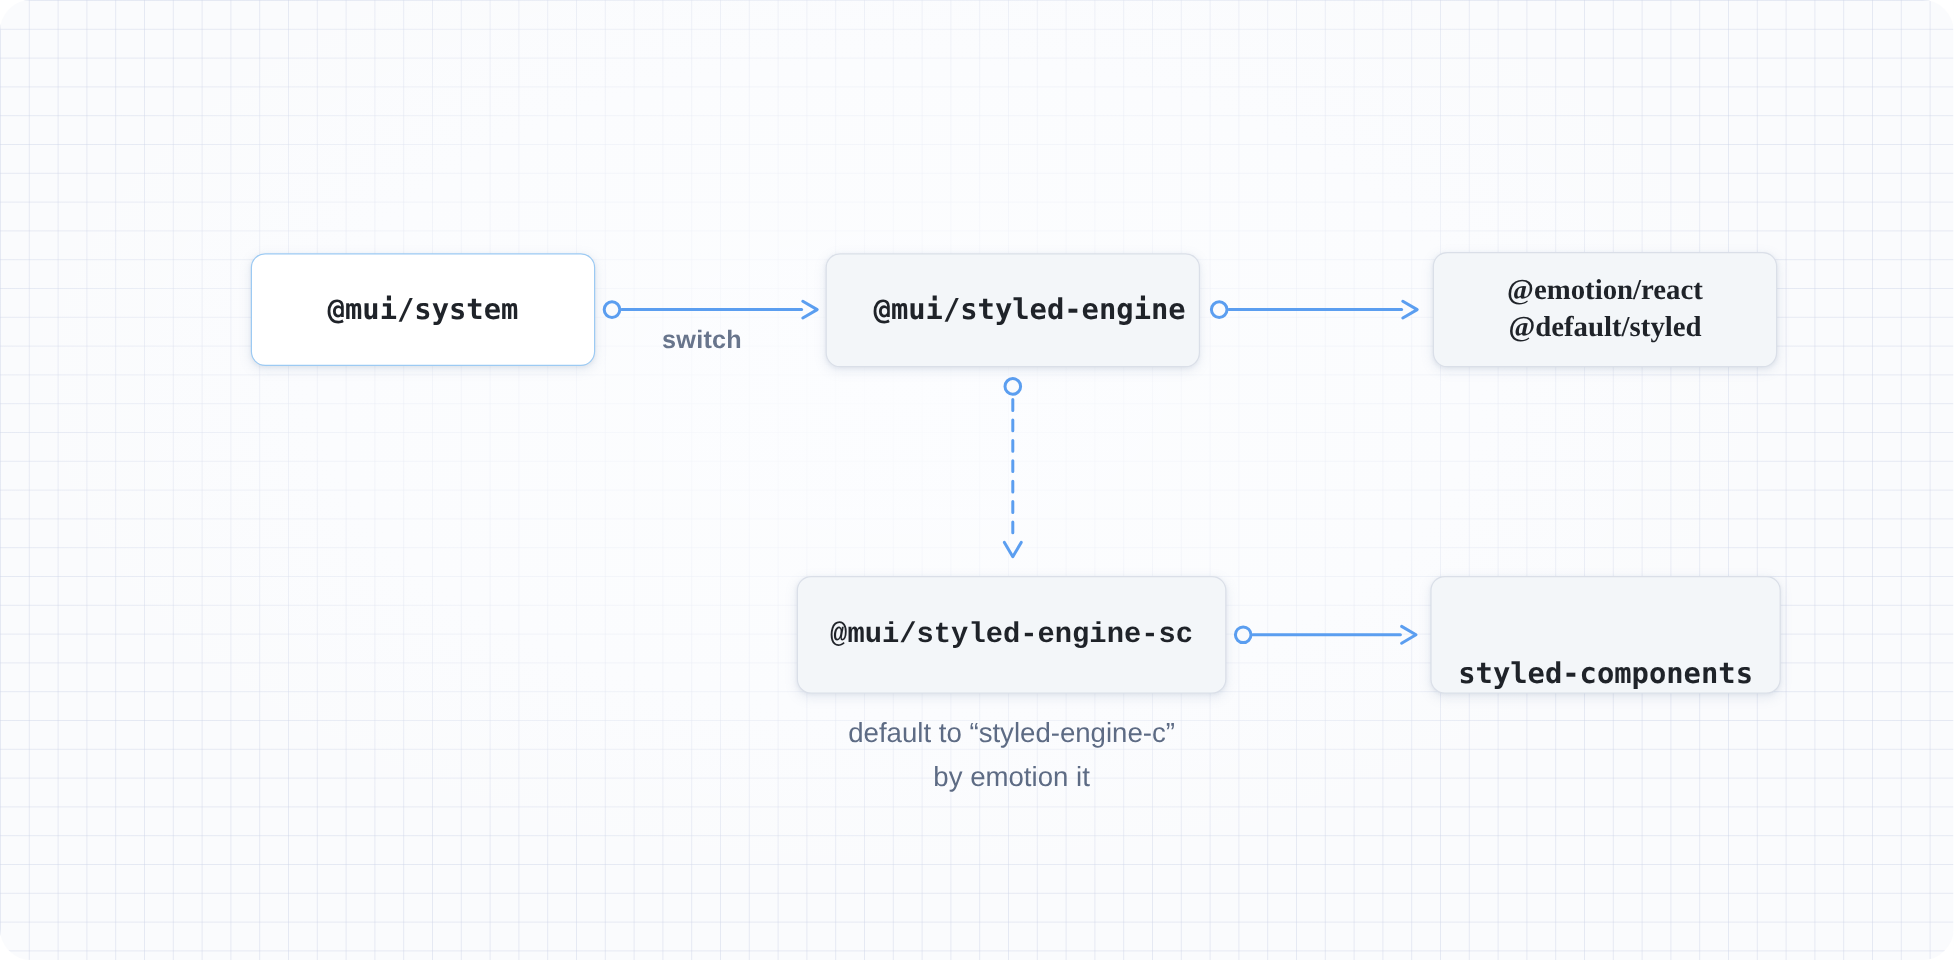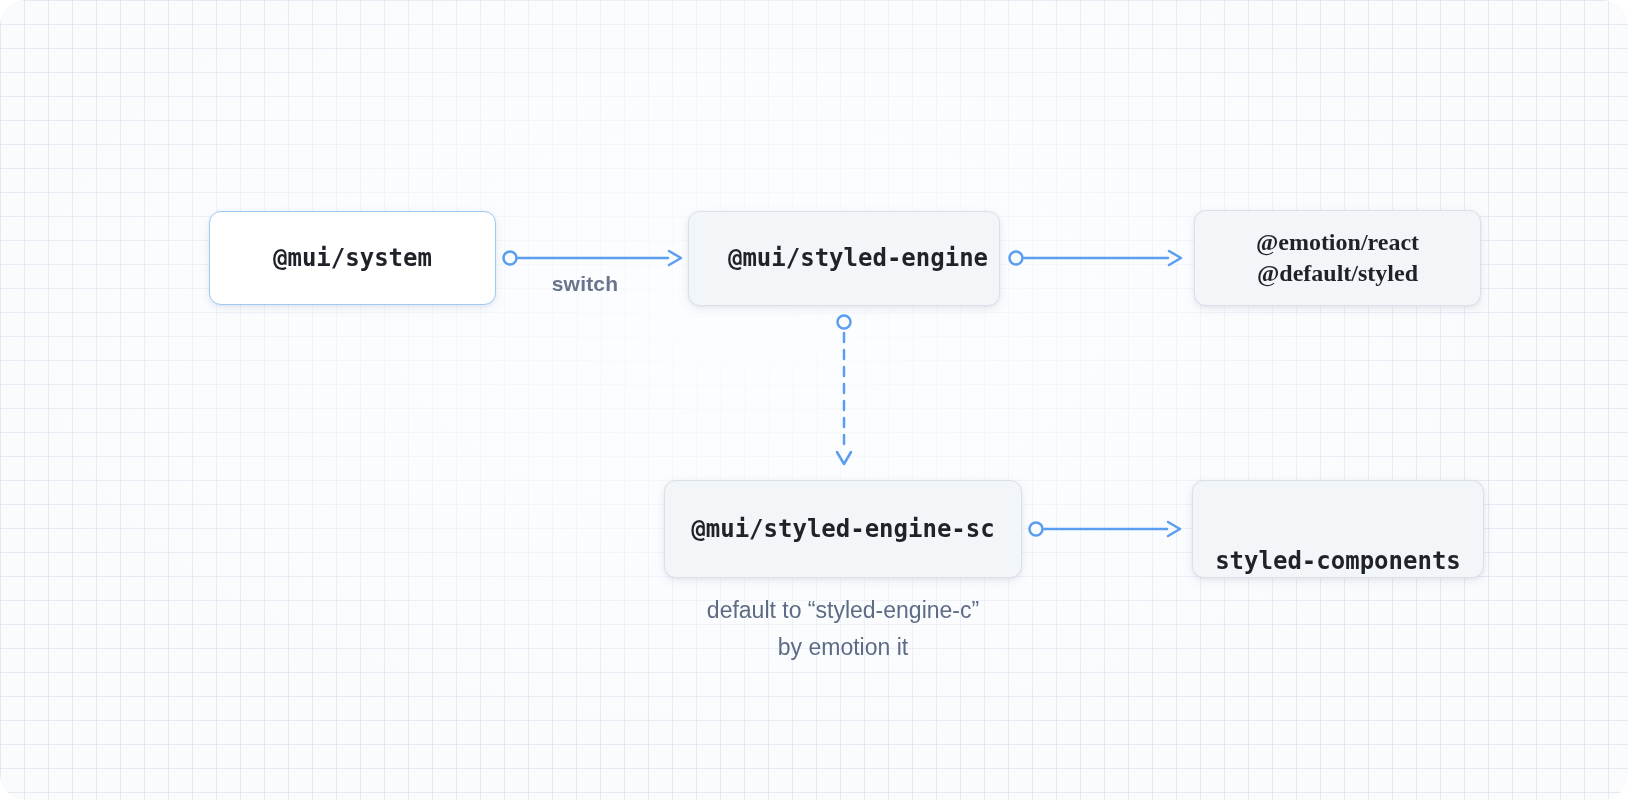--- a/index.html
+++ b/index.html
@@ -41,21 +41,21 @@
     font-weight:bold; font-size:24px; color:var(--c-text);
     line-height:31px; white-space:nowrap;
   }
   .node.active {
     background:var(--c-node-bg-active);
     border-color:var(--c-node-border-active);
   }
   .node-system            { left:209px;  top:211px; width:287px; height:94px; }
   .node-styled-engine     { left:688px;  top:211px; width:312px; height:95px;padding-left:28px; }
   .node-emotion           { left:1194px; top:210px; width:287px; height:96px;font-family:Liberation Serif, serif; }
-  .node-styled-engine-sc  { left:664px;  top:480px; width:358px; height:98px; }
+  .node-styled-engine-sc  { left:664px;  top:480px; width:358px; height:98px;font-family:Liberation Mono, monospace; }
   .node-styled-components { left:1192px; top:480px; width:292px; height:98px;justify-content:flex-end; }
 
   .arrows { position:absolute; inset:0; pointer-events:none; }
   .arrow-line { stroke:var(--c-arrow); stroke-width:2.5; fill:none; stroke-linecap:round; }
   .arrow-line.dashed { stroke-dasharray:9 8; }
   .arrow-head { stroke:var(--c-arrow); stroke-width:2.5; fill:none;
                 stroke-linecap:round; stroke-linejoin:round; }
   .arrow-dot { stroke:var(--c-arrow); stroke-width:2.5; fill:var(--c-canvas-bg); }
 
   .edge-label {

